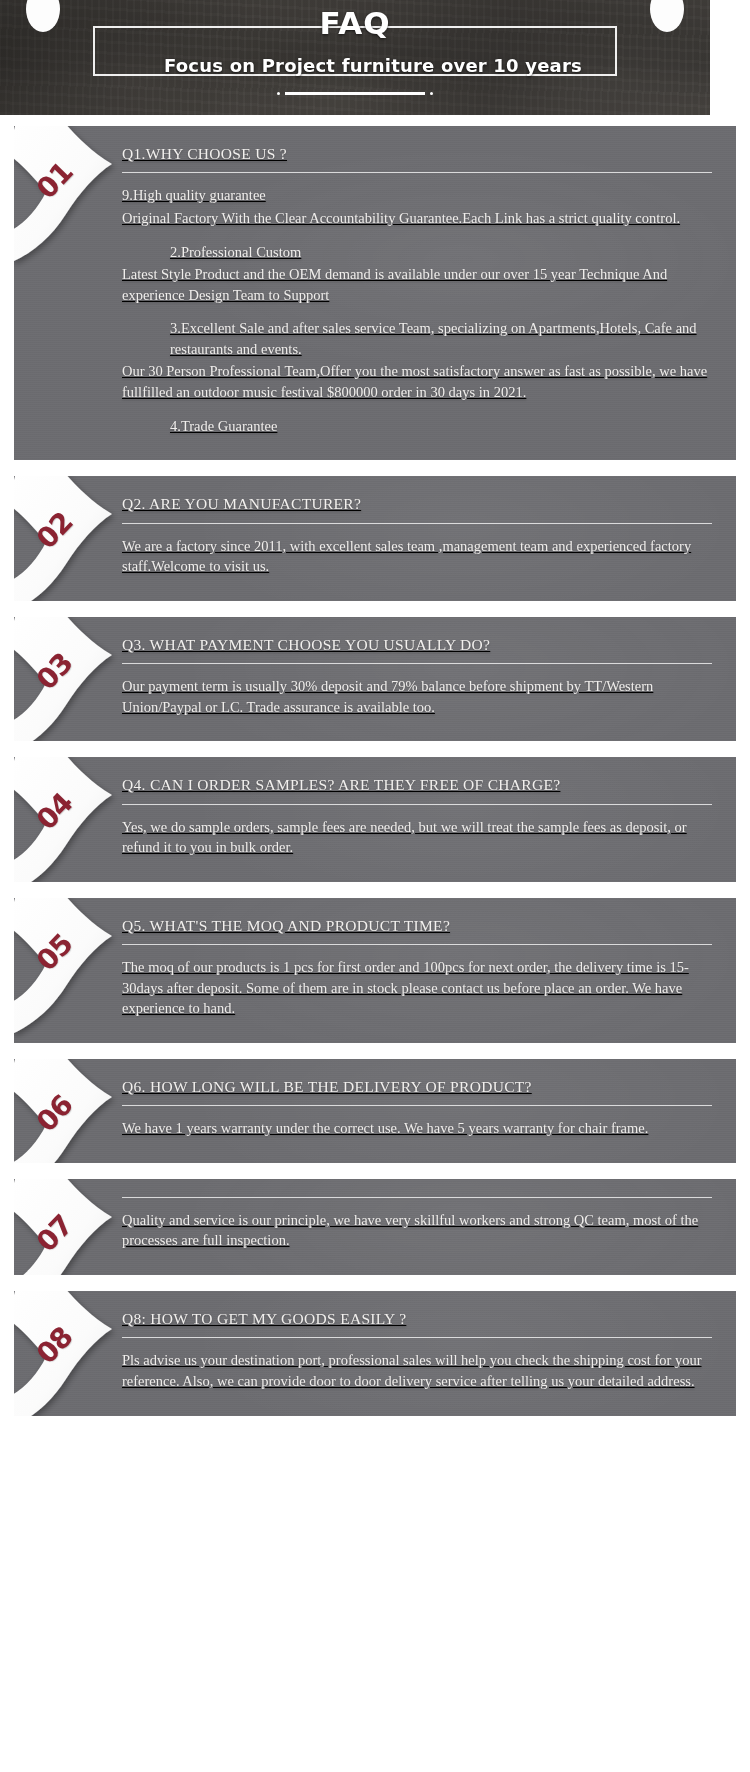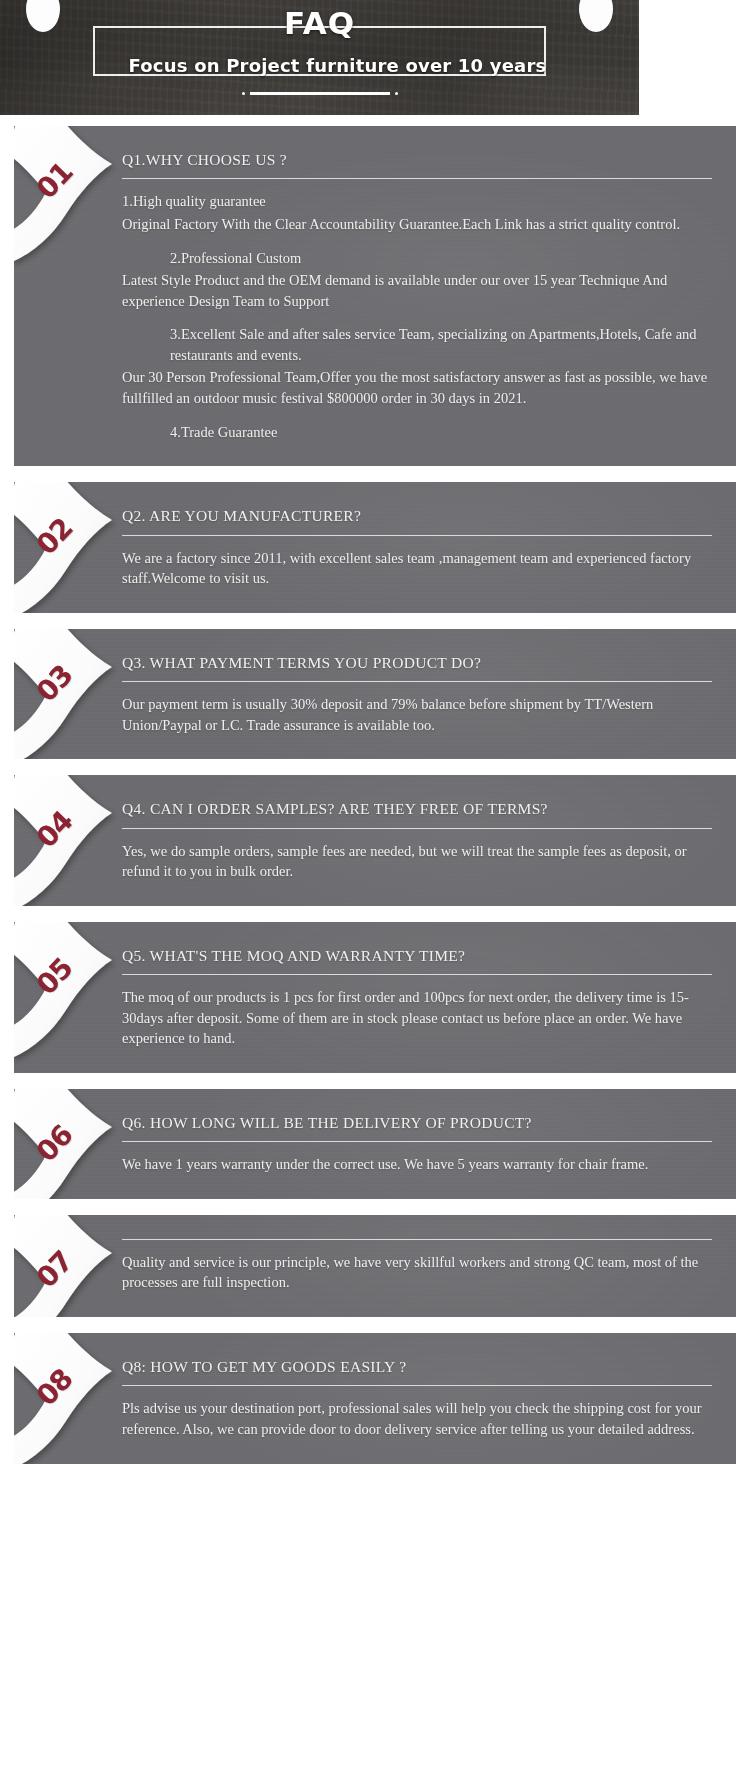--- a/index.html
+++ b/index.html
@@ -8,21 +8,21 @@
     width:750px;
     background:#ffffff;
     font-family:"Liberation Serif", serif;
     -webkit-font-smoothing:antialiased;
   }
   .page{width:750px;position:relative;overflow:hidden;}
 
   
   .hero{
     position:relative;
-    width:639px;
+    width:710px;
     height:115px;
     overflow:hidden;
     background:#d946ef;
   }
   .hero-photo{
     position:absolute;inset:0;
     background:
       linear-gradient(100deg, rgba(40,38,36,.55) 0%, rgba(70,66,62,.35) 35%, rgba(55,52,50,.5) 70%, rgba(90,86,82,.35) 100%),
       repeating-linear-gradient(91deg, rgba(255,255,255,.07) 0 2px, rgba(0,0,0,.06) 2px 7px),
       repeating-linear-gradient(3deg, rgba(255,255,255,.05) 0 3px, rgba(0,0,0,.05) 3px 11px),
@@ -79,21 +79,22 @@
   .card{
     position:relative;
     margin:0 14px 16px 14px;
     background:#6c6c70;
     background-image:
       radial-gradient(ellipse 400px 160px at 62% 40%, rgba(255,255,255,.045), transparent 70%),
       repeating-linear-gradient(0deg, rgba(255,255,255,.014) 0 1px, rgba(0,0,0,.014) 1px 2px);
     overflow:hidden;
   }
   .card-inner{
-    padding:24px 24px 22px 108px;
+    padding:18px 24px 22px 108px;
+    text-decoration:underline;
   }
   .q-title{
     color:#f2f0ee;
     font-size:15.5px;
     font-family:"Liberation Serif", serif;
     letter-spacing:.3px;
     line-height:1.25;
     margin:0 0 9px 0;
     text-shadow:0 1px 2px rgba(0,0,0,.25);
   }
@@ -167,21 +168,21 @@
               </filter>
             </defs>
             <path filter="url(#rs)" fill="url(#rg)" d="M8,0 L56,0 C70,16 84,30 104,42 C88,52 72,70 58,92 C44,114 26,130 4,140 L4,108 C18,100 30,86 38,70 C26,56 14,42 0,32 Z"></path>
           </svg>
           <div class="ribbon-num">01</div>
         </div>
         <div class="card-inner">
           <div class="q-title">Q1.WHY CHOOSE US ?</div>
           <div class="q-rule"></div>
           <div class="a-body">
-            <p>1.High quality guarantee</p>
+            <p>9.High quality guarantee</p>
             <p>Original Factory With the Clear Accountability Guarantee.Each Link has a strict quality control.</p>
             <p class="gap">2.Professional Custom</p>
             <p>Latest Style Product and the OEM demand is available under our over 15 year Technique And experience Design Team to Support</p>
             <p class="gap">3.Excellent Sale and after sales service Team, specializing on Apartments,Hotels, Cafe and restaurants and events.</p>
             <p>Our 30 Person Professional Team,Offer you the most satisfactory answer as fast as possible, we have fullfilled an outdoor music festival $800000 order in 30 days in 2021.</p>
             <p class="gap">4.Trade Guarantee</p>
           </div>
         </div>
       </div>
       <div class="card">
@@ -220,21 +221,21 @@
               </linearGradient>
               <filter id="rs" x="-30%" y="-30%" width="180%" height="180%">
                 <feDropShadow dx="2" dy="3" stdDeviation="3" flood-color="#000" flood-opacity="0.35"></feDropShadow>
               </filter>
             </defs>
             <path filter="url(#rs)" fill="url(#rg)" d="M8,0 L56,0 C70,16 84,30 104,42 C88,52 72,70 58,92 C44,114 26,130 4,140 L4,108 C18,100 30,86 38,70 C26,56 14,42 0,32 Z"></path>
           </svg>
           <div class="ribbon-num">03</div>
         </div>
         <div class="card-inner">
-          <div class="q-title">Q3. WHAT PAYMENT TERMS YOU PRODUCT DO?</div>
+          <div class="q-title">Q3. WHAT PAYMENT CHOOSE YOU USUALLY DO?</div>
           <div class="q-rule"></div>
           <div class="a-body">
             <p>Our payment term is usually 30% deposit and 79% balance before shipment by TT/Western Union/Paypal or LC. Trade assurance is available too.</p>
           </div>
         </div>
       </div>
       <div class="card">
         <div class="ribbon">
           <svg viewBox="0 0 124 150" xmlns="http://www.w3.org/2000/svg">
             <defs>
@@ -245,21 +246,21 @@
               </linearGradient>
               <filter id="rs" x="-30%" y="-30%" width="180%" height="180%">
                 <feDropShadow dx="2" dy="3" stdDeviation="3" flood-color="#000" flood-opacity="0.35"></feDropShadow>
               </filter>
             </defs>
             <path filter="url(#rs)" fill="url(#rg)" d="M8,0 L56,0 C70,16 84,30 104,42 C88,52 72,70 58,92 C44,114 26,130 4,140 L4,108 C18,100 30,86 38,70 C26,56 14,42 0,32 Z"></path>
           </svg>
           <div class="ribbon-num">04</div>
         </div>
         <div class="card-inner">
-          <div class="q-title">Q4. CAN I ORDER SAMPLES? ARE THEY FREE OF TERMS?</div>
+          <div class="q-title">Q4. CAN I ORDER SAMPLES? ARE THEY FREE OF CHARGE?</div>
           <div class="q-rule"></div>
           <div class="a-body">
             <p>Yes, we do sample orders, sample fees are needed, but we will treat the sample fees as deposit, or refund it to you in bulk order.</p>
           </div>
         </div>
       </div>
       <div class="card">
         <div class="ribbon">
           <svg viewBox="0 0 124 150" xmlns="http://www.w3.org/2000/svg">
             <defs>
@@ -270,21 +271,21 @@
               </linearGradient>
               <filter id="rs" x="-30%" y="-30%" width="180%" height="180%">
                 <feDropShadow dx="2" dy="3" stdDeviation="3" flood-color="#000" flood-opacity="0.35"></feDropShadow>
               </filter>
             </defs>
             <path filter="url(#rs)" fill="url(#rg)" d="M8,0 L56,0 C70,16 84,30 104,42 C88,52 72,70 58,92 C44,114 26,130 4,140 L4,108 C18,100 30,86 38,70 C26,56 14,42 0,32 Z"></path>
           </svg>
           <div class="ribbon-num">05</div>
         </div>
         <div class="card-inner">
-          <div class="q-title">Q5. WHAT'S THE MOQ AND WARRANTY TIME?</div>
+          <div class="q-title">Q5. WHAT'S THE MOQ AND PRODUCT TIME?</div>
           <div class="q-rule"></div>
           <div class="a-body">
             <p>The moq of our products is 1 pcs for first order and 100pcs for next order, the delivery time is 15-30days after deposit. Some of them are in stock please contact us before place an order. We have experience to hand.</p>
           </div>
         </div>
       </div>
       <div class="card">
         <div class="ribbon">
           <svg viewBox="0 0 124 150" xmlns="http://www.w3.org/2000/svg">
             <defs>

